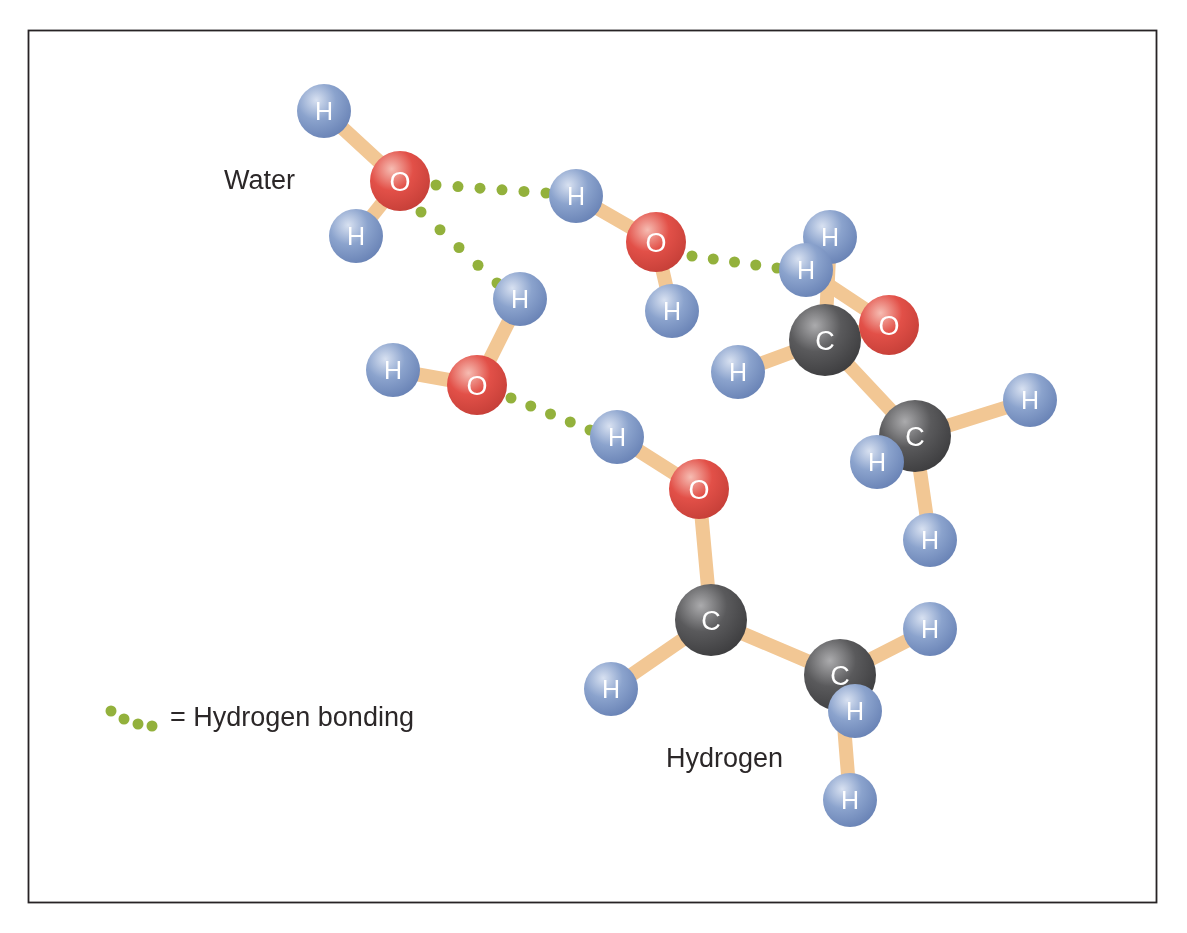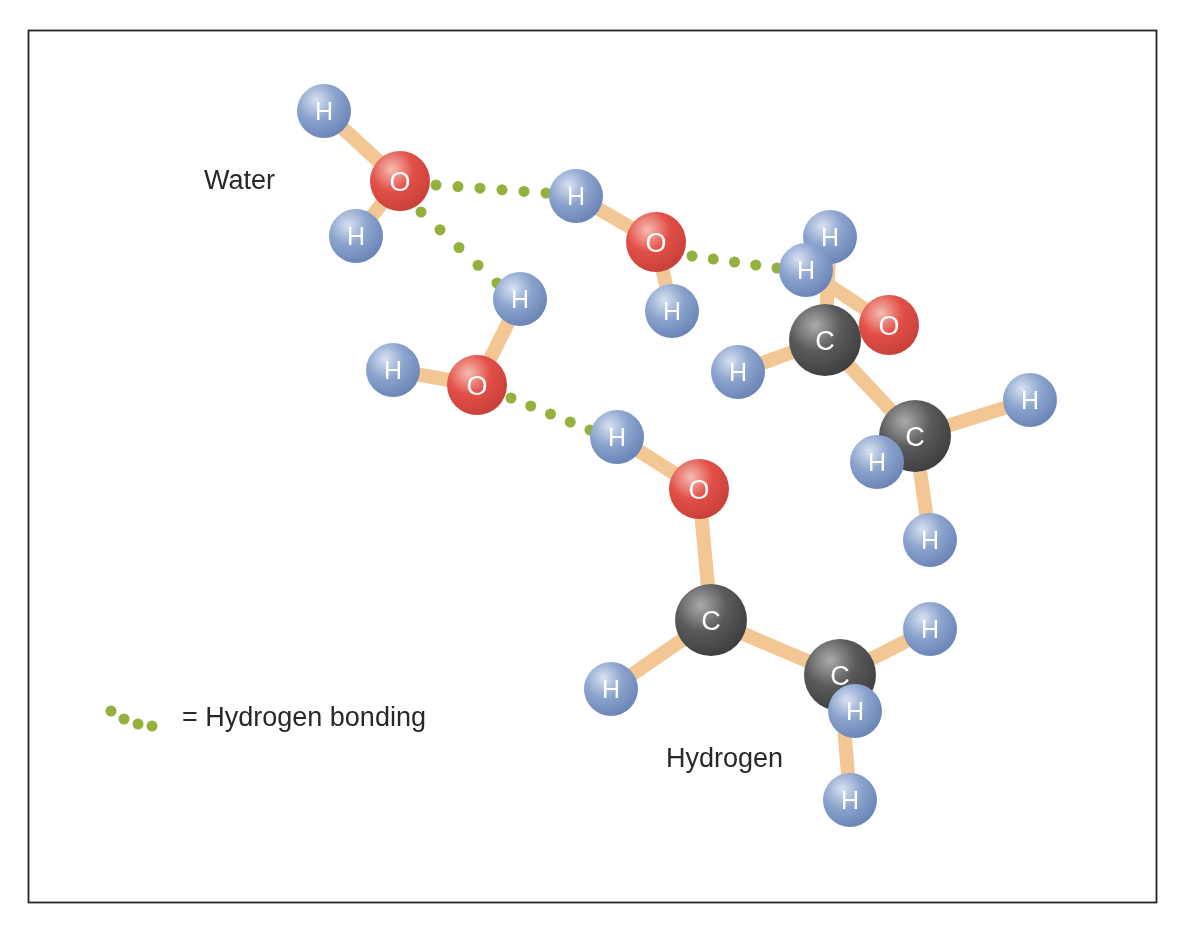--- a/index.html
+++ b/index.html
@@ -20,23 +20,23 @@
     left: 0;
     top: 0;
   }
   .label {
     position: absolute;
     color: #2b2728;
     font-size: 27px;
     line-height: 1.1;
     white-space: nowrap;
   }
-  .label.water   { left: 204px; top: 166px; text-align: right; }
+  .label.water   { left: 224px; top: 166px; text-align: right; }
   .label.ethanol { left: 666px; top: 744px; }
-  .label.legend  { left: 170px; top: 703px; margin-left: 12px; }
+  .label.legend  { left: 170px; top: 703px; }
 </style>
 </head>
 <body>
 
 <div class="figure">
   <svg id="diagram" width="1187" height="933" viewBox="0 0 1187 933">
     <rect x="28.5" y="30.5" width="1128" height="872" fill="none" stroke-width="1.8" stroke="#272325"></rect>
   <defs>
         <radialGradient id="gradH" cx="36%" cy="30%" r="80%">
           <stop offset="0%" stop-color="#d8e1f1"></stop>

